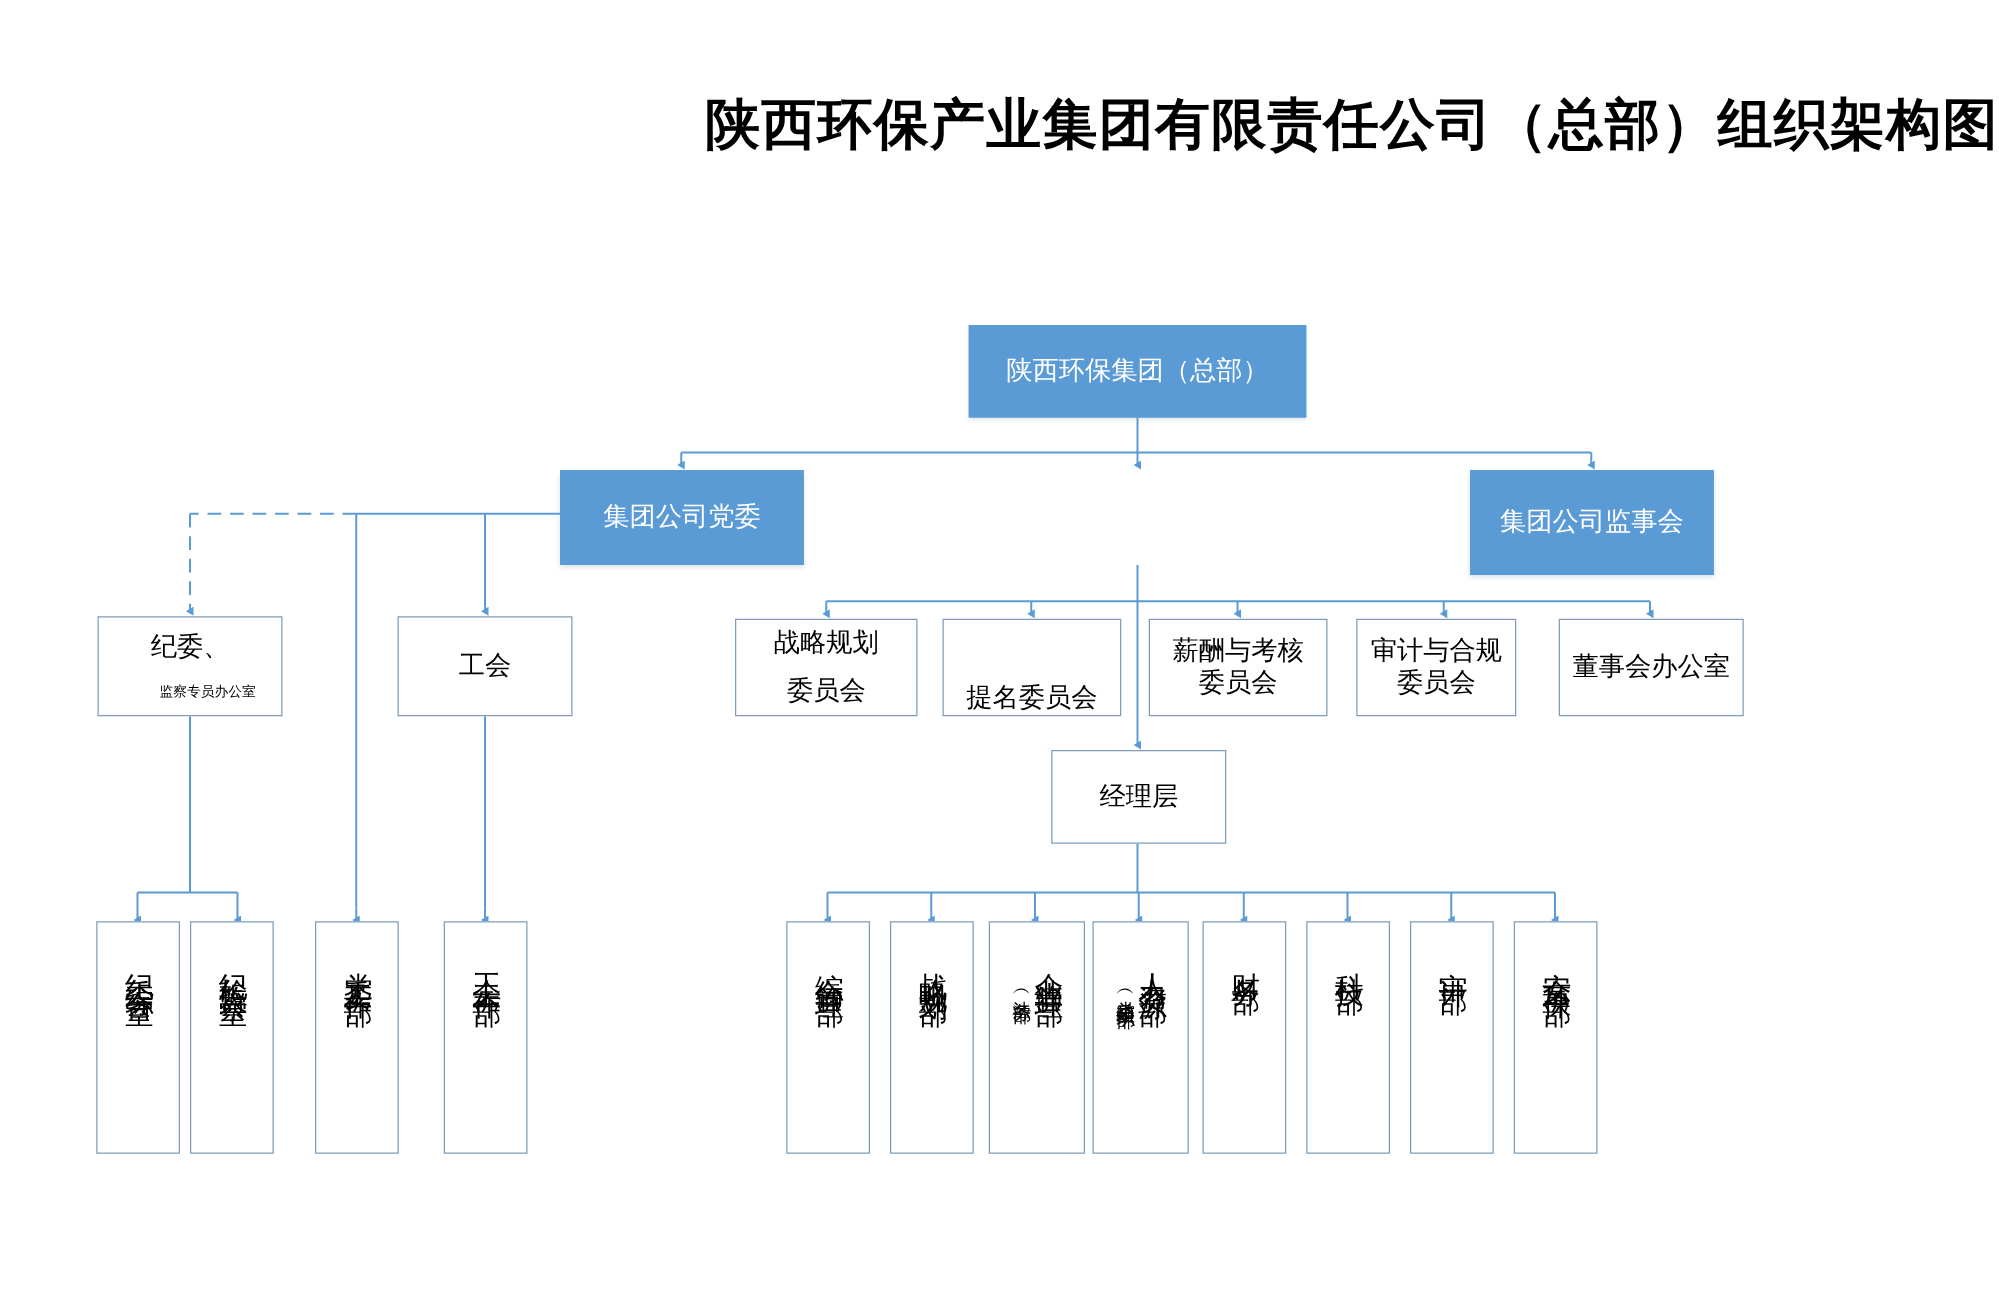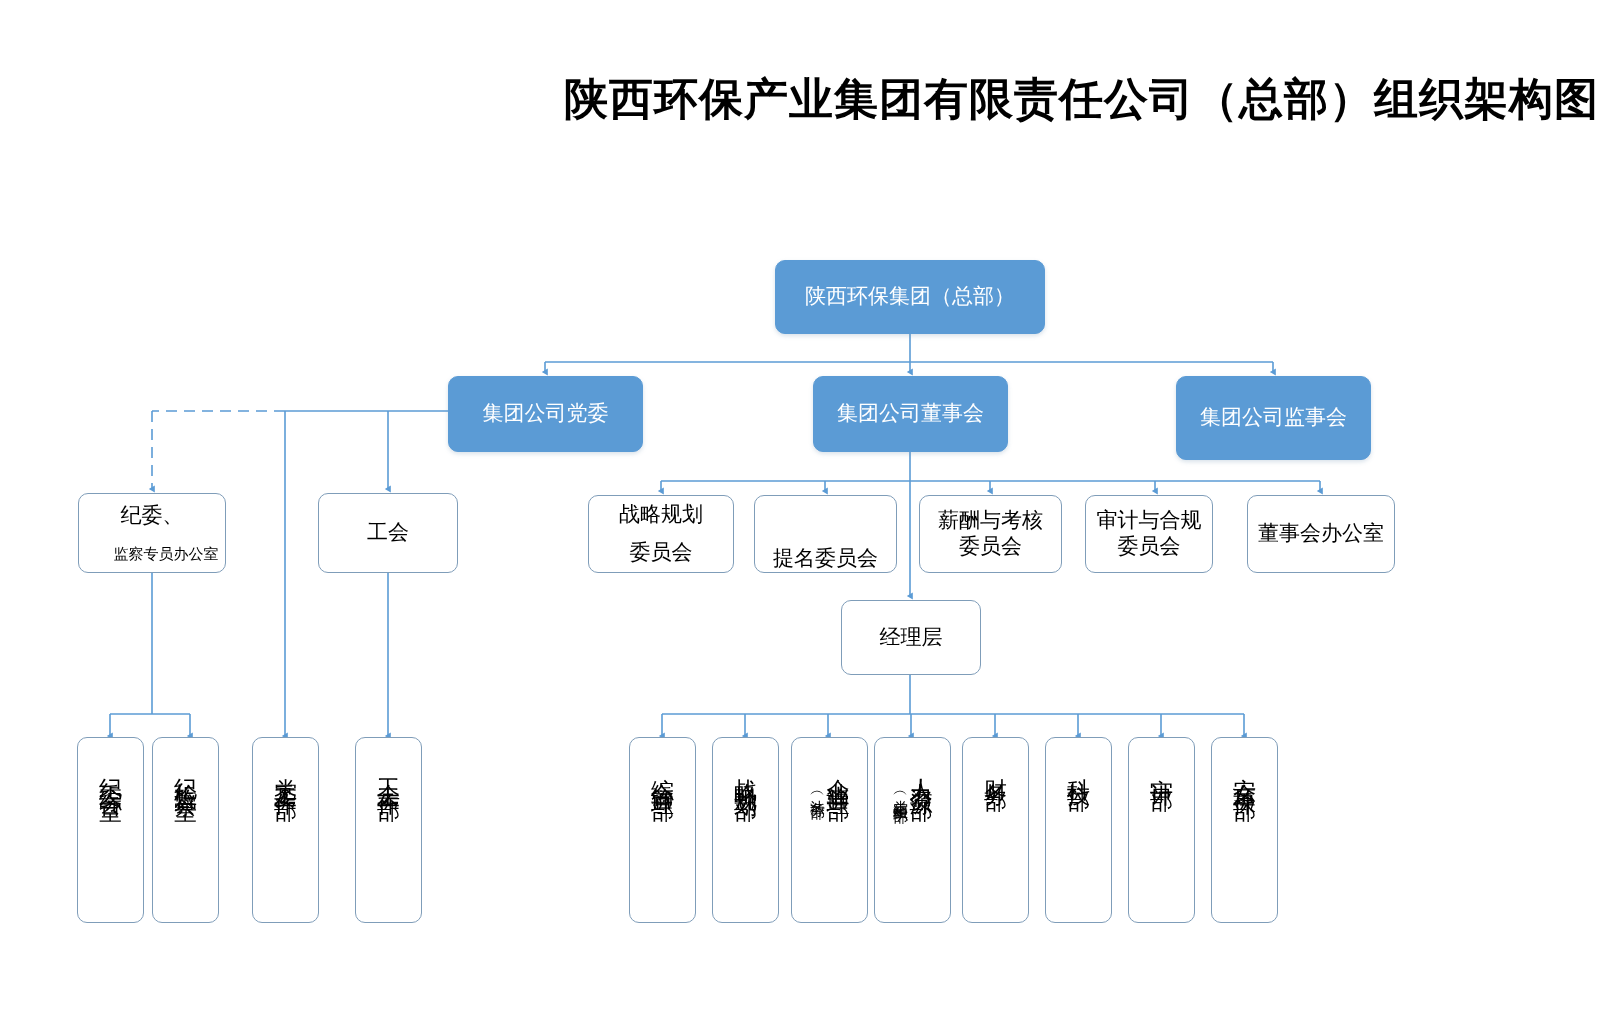--- a/index.html
+++ b/index.html
@@ -31,37 +31,36 @@
     pointer-events:none;
   }
   .node{
     position:absolute;
     box-sizing:border-box;
     display:flex;
     align-items:center;
     justify-content:center;
     text-align:center;
     line-height:1.22;
-    border-radius:10px;
   }
   .node.filled{
     background:#5B9BD5;
     border:1px solid #5B9BD5;
     color:#ffffff;
     font-size:21px;
     box-shadow:0 2px 4px rgba(120,150,180,0.28);
   }
   .node.outline{
     background:#ffffff;
     border:1px solid #7F9DB9;
     color:#000000;
     font-size:21px;
   }
   .node .lbl{display:block;}
-  .node .lbl.small{font-size:15px;margin-left:28px;}
+  .node .lbl.small{font-size:11px;margin-left:28px;}
   
   .node.vert{
     align-items:flex-start;
     justify-content:center;
     padding-top:22px;
   }
   .vstack{
     display:flex;
     flex-direction:row-reverse;
     align-items:flex-start;
@@ -140,23 +139,20 @@
     </g>
   </svg>
 
   <div class="node filled" style="left:775px;top:260px;width:270px;height:74px;">
     <span class="lbl">陕西环保集团（总部）</span>
   </div>
 
   <div class="node filled" style="left:448px;top:376px;width:195px;height:76px;">
     <span class="lbl">集团公司党委</span>
   </div>
-  <div class="node filled" style="left:813px;top:376px;width:195px;height:76px;">
-    <span class="lbl">集团公司董事会</span>
-  </div>
   <div class="node filled" style="left:1176px;top:376px;width:195px;height:84px;">
     <span class="lbl">集团公司监事会</span>
   </div>
 
   <div class="node outline" style="left:78px;top:493px;width:148px;height:80px;flex-direction:column;justify-content:center;gap:16px;">
     <span class="lbl">纪委、</span>
     <span class="lbl small">监察专员办公室</span>
   </div>
 
   <div class="node outline" style="left:318px;top:493px;width:140px;height:80px;">

